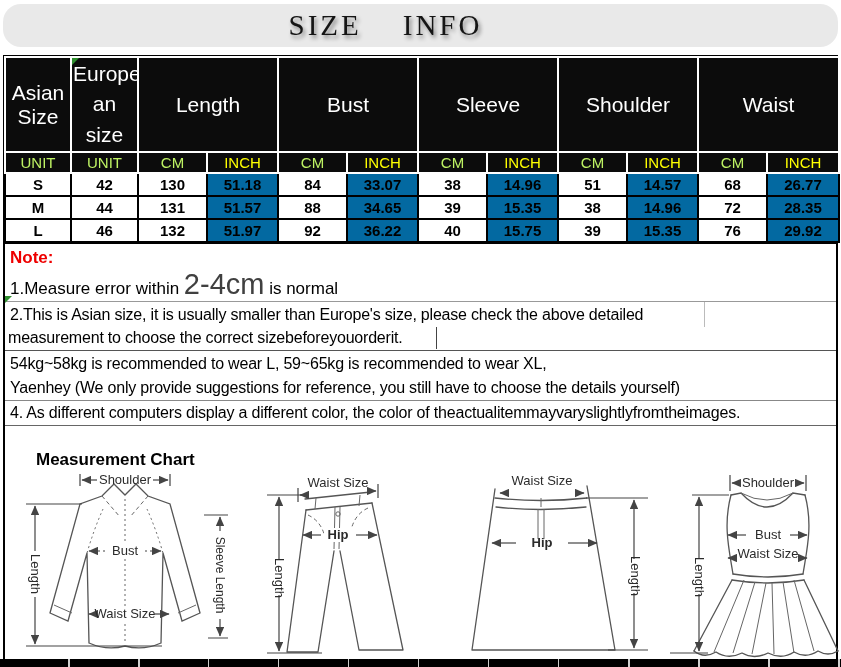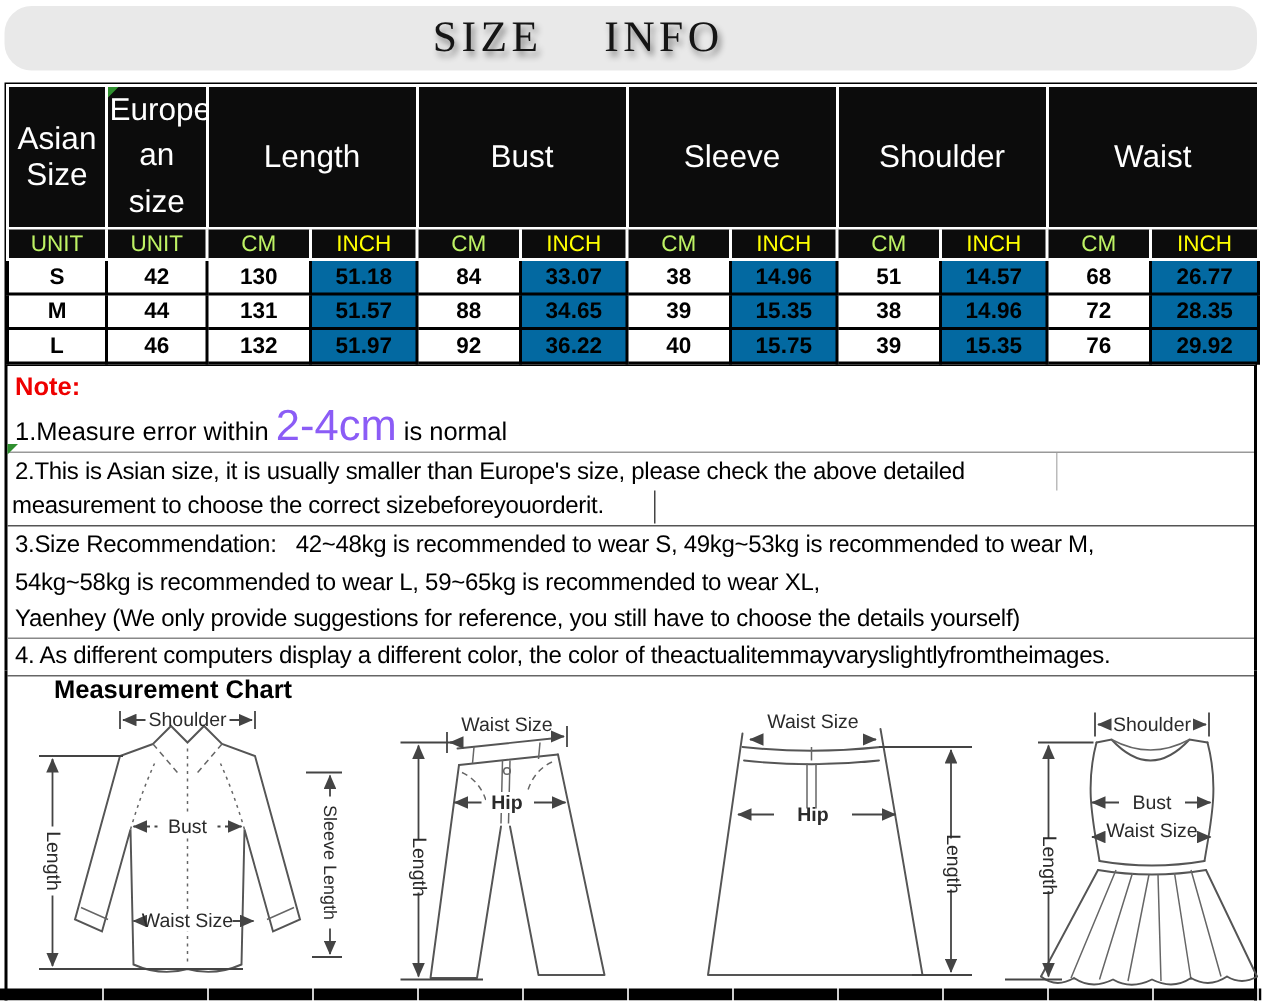--- a/index.html
+++ b/index.html
@@ -45,21 +45,21 @@
   }
 
   
   .notes{
     margin:0 3px;border-left:2px solid #000;border-right:2px solid #000;
     position:relative;box-sizing:border-box;padding:3px 0 0 5px;height:203px;
   }
   .note-line{white-space:pre-wrap;color:#000;}
   .note-title{font-size:17px;font-weight:bold;color:#ee0000;height:22px;line-height:22px;}
   .note-1{font-size:17px;height:32px;line-height:30px;border-bottom:1px solid #999;margin-left:-5px;padding-left:5px;}
-  .note-1 .big-red{font-size:29px;color:#8b5cf6;}
+  .note-1 .big-red{font-size:29px;color:#404040;}
   .note-2a{font-size:16px;letter-spacing:-0.2px;height:25px;line-height:25px;position:relative;margin-left:-5px;padding-left:5px;}
   .note-2a .gridline{position:absolute;left:699px;top:0;height:100%;border-left:1px solid #bbb;}
   .note-2b-row{height:23px;line-height:22px;border-bottom:1px solid #555;margin-left:-5px;padding-left:3px;}
   .note-2b-row .cell{display:inline-block;box-sizing:border-box;width:429px;border-right:1.5px solid #444;font-size:16px;letter-spacing:-0.2px;white-space:pre-wrap;}
   .note-3a,.note-3b{font-size:16px;letter-spacing:-0.2px;height:25px;line-height:25px;}
   .note-3c{font-size:16px;letter-spacing:-0.2px;height:24px;line-height:23px;border-bottom:1px solid #888;margin-left:-5px;padding-left:5px;}
   .note-4{font-size:16px;letter-spacing:-0.2px;height:24px;line-height:23px;border-bottom:1px solid #666;margin-left:-5px;padding-left:5px;}
   .green-mark{
     position:absolute;left:0;top:52px;width:0;height:0;
     border-top:7px solid #2f8f2f;border-right:7px solid transparent;
@@ -180,21 +180,20 @@
       </tbody>
   </table>
 </div>
 
 <div class="notes">
   <span class="green-mark"></span>
   <div class="note-line note-title">Note:</div>
   <div class="note-line note-1"><span>1.Measure error within </span><span class="big-red">2-4cm</span><span> is normal</span></div>
   <div class="note-line note-2a"><span>2.This is Asian size, it is usually smaller than Europe's size, please check the above detailed</span><span class="gridline"></span></div>
   <div class="note-2b-row"><span class="cell">measurement to choose the correct sizebeforeyouorderit.</span></div>
-  <div class="note-line note-3a">3.Size Recommendation:   42~48kg is recommended to wear S, 49kg~53kg is recommended to wear M,</div>
   <div class="note-line note-3b">54kg~58kg is recommended to wear L, 59~65kg is recommended to wear XL,</div>
   <div class="note-line note-3c">Yaenhey (We only provide suggestions for reference, you still have to choose the details yourself)</div>
   <div class="note-line note-4">4. As different computers display a different color, the color of theactualitemmayvaryslightlyfromtheimages.</div>
 </div>
 
 <div class="chart-section">
   <div class="chart-title">Measurement Chart</div>
   <svg width="835" height="223" viewBox="3 0 835 223">
     <defs>
       <marker id="ah" markerWidth="9" markerHeight="7" refX="7.5" refY="3.5" orient="auto">

